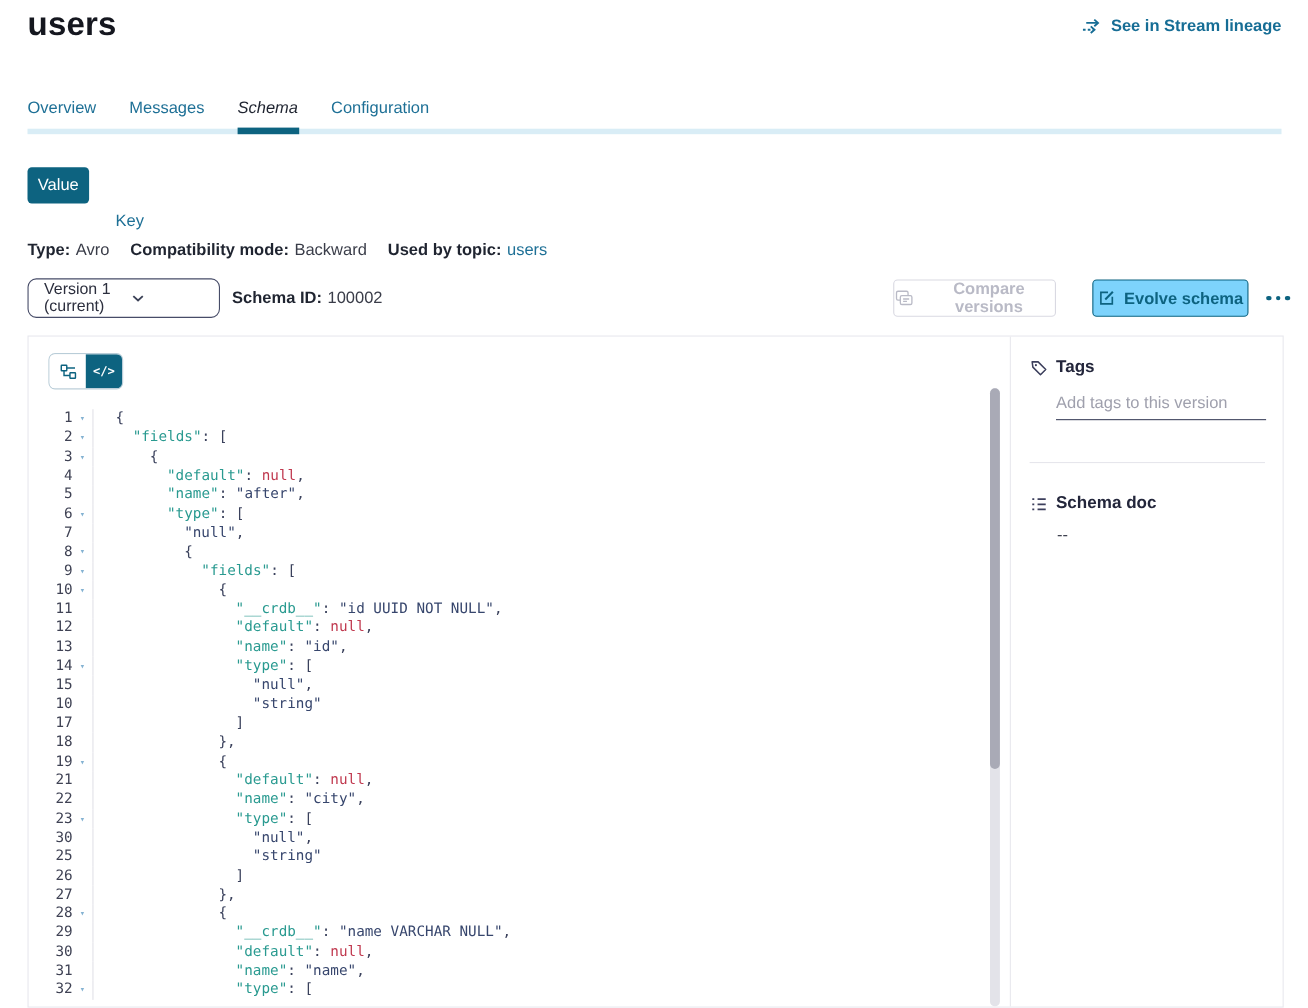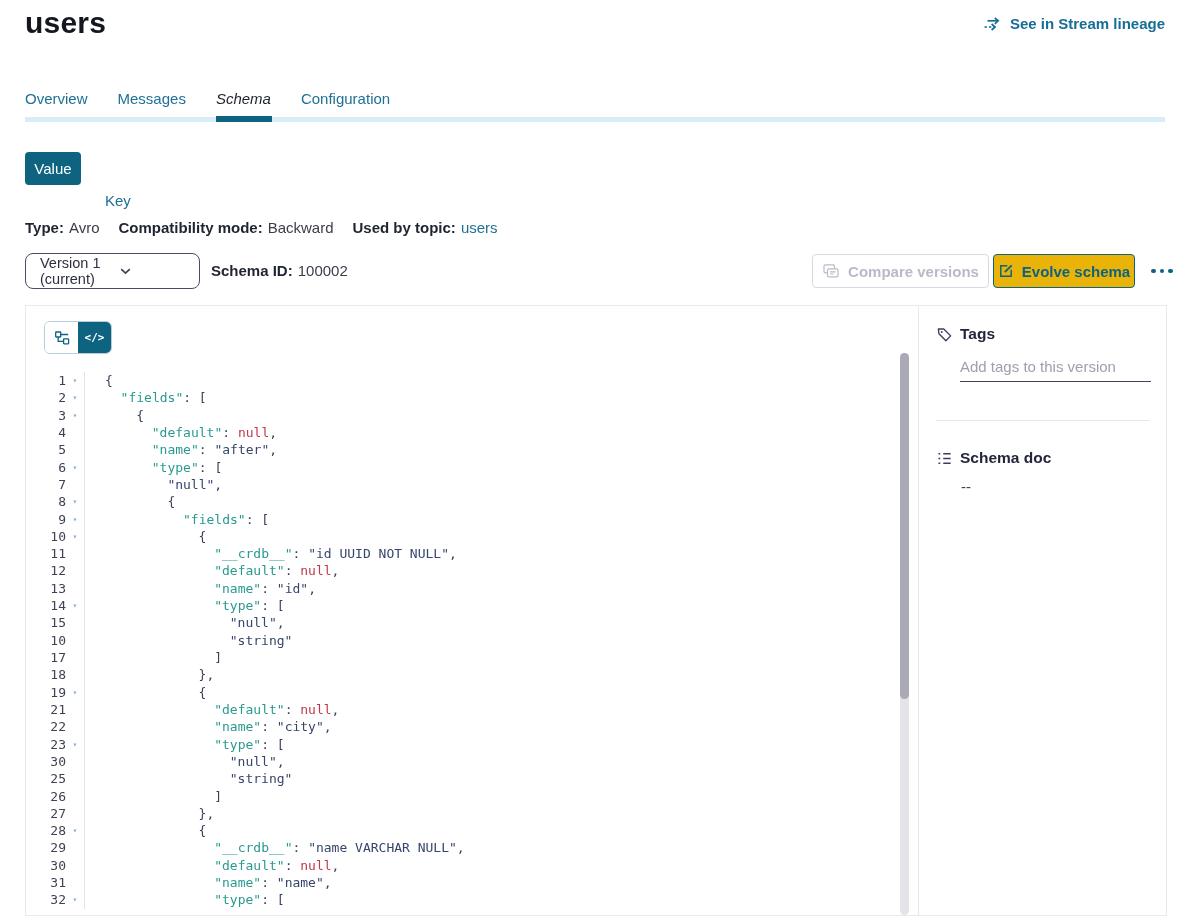--- a/index.html
+++ b/index.html
@@ -30,25 +30,25 @@
   .lbl { font-weight:700; color:#1f2430; margin-right:5px; }
   .val { color:#3a3d49; }
   .link { color:#1e7096; cursor:pointer; }
 
   
   #version-select { left:25px; top:253px; width:175px; height:36px; border:1px solid #474c68;
     border-radius:8px; background:#fff; display:flex; align-items:center; cursor:pointer; }
   #version-select span { padding-left:14px; font-size:14.5px; color:#2c2f3e; flex:1; }
   #version-select .chev { margin-right:13px; display:flex; }
   #schema-id { left:211px; top:262px; font-size:15px; }
-  #compare-btn { left:812px; top:254px; width:177px; height:34px; border:1px solid #d9d9e2;
+  #compare-btn { left:812px; top:254px; width:148px; height:34px; border:1px solid #d9d9e2;
     border-radius:4px; background:#fff; color:#b9bac6; font-size:15px; font-weight:700;
     font-family:inherit; display:flex; align-items:center; justify-content:center; gap:8px; }
   #evolve-btn { left:993px; top:254px; width:142px; height:34px; border:1.5px solid #0d6380;
-    border-radius:4px; background:#eab308; color:#0d6380; font-size:15px; font-weight:700;
+    border-radius:4px; background:#7dd3fc; color:#0d6380; font-size:15px; font-weight:700;
     font-family:inherit; display:flex; align-items:center; justify-content:center; gap:8px; cursor:pointer; }
   #more-btn { left:1144px; top:259px; width:36px; height:24px; background:none; border:none;
     display:flex; align-items:center; justify-content:center; gap:4px; cursor:pointer; }
   #more-btn i { width:4.5px; height:4.5px; border-radius:50%; background:#0d6380; display:block; }
 
   
   #card { left:25px; top:305px; width:1142px; height:611px; border:1px solid #e8e8ee; display:flex; }
   #code-pane { flex:1; position:relative; overflow:hidden; }
   #view-toggle { position:absolute; top:15px; left:18px; display:flex; border:1px solid #b9cdd8;
     border-radius:6px; overflow:hidden; }

